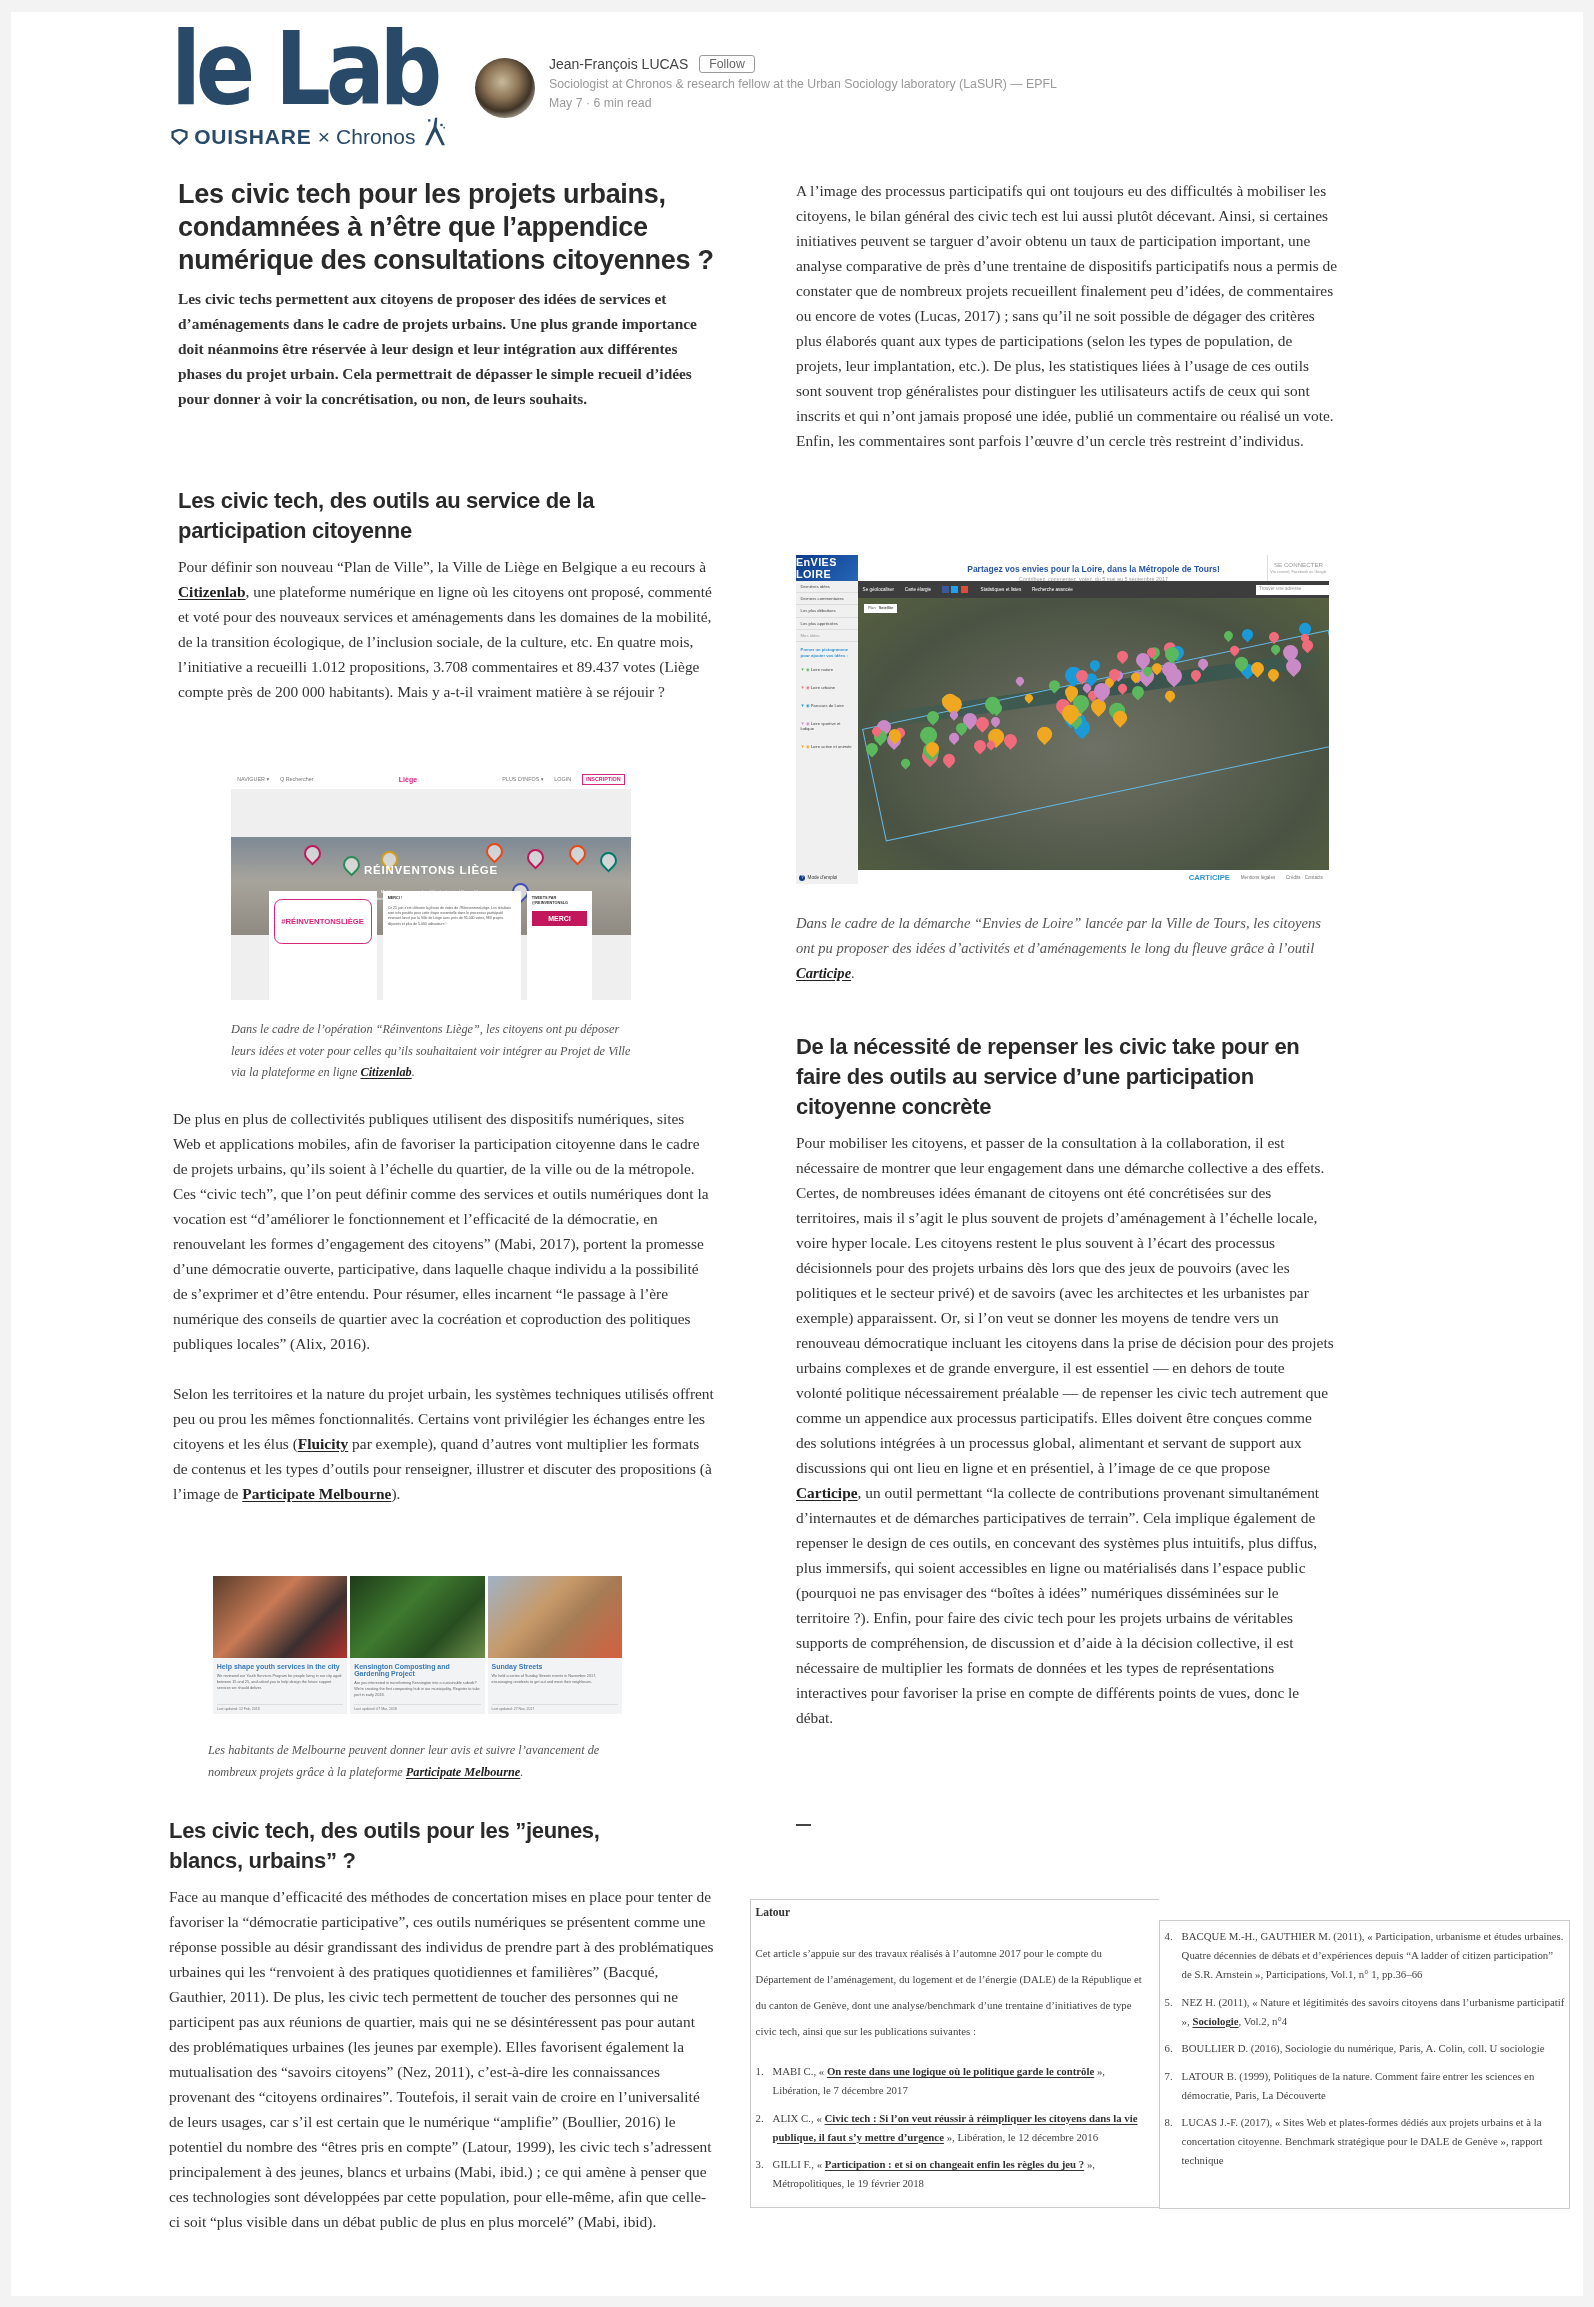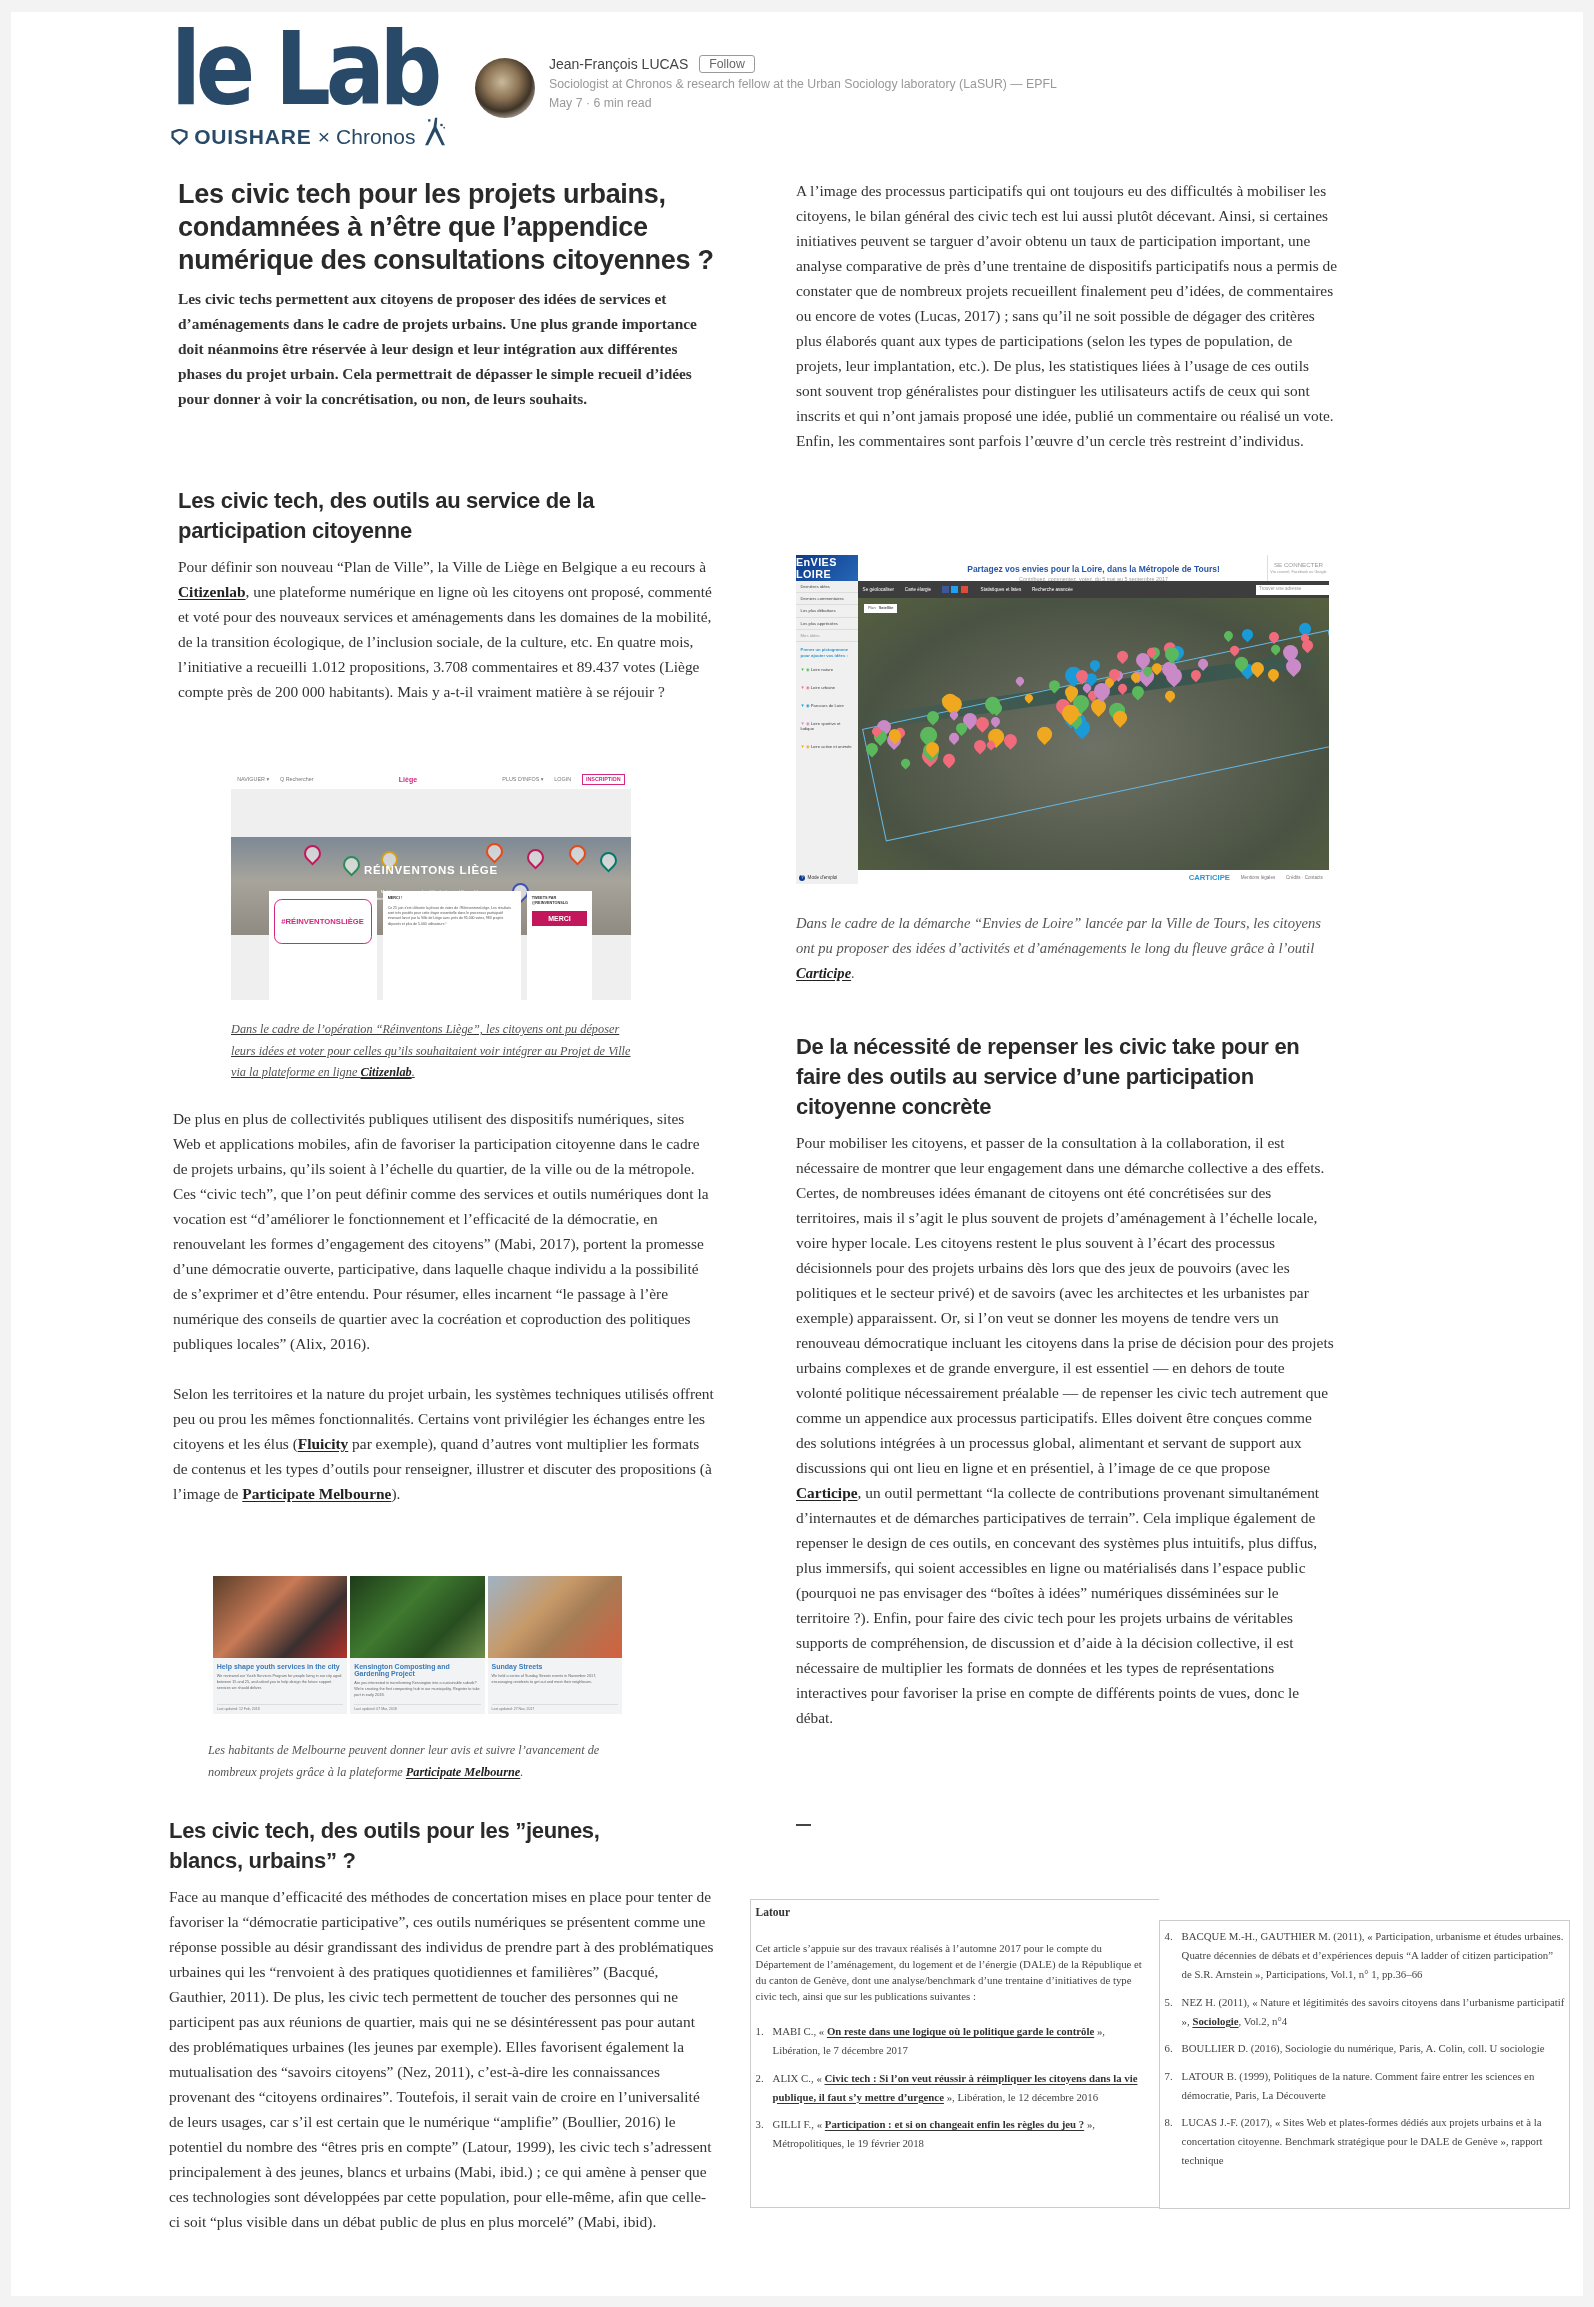--- a/index.html
+++ b/index.html
@@ -81,21 +81,21 @@
   .mk { position: absolute; width: 10.8px; height: 10.8px; border-radius: 50% 50% 50% 0; transform: rotate(-45deg); }
   .loire-foot { position: absolute; left: 62px; right: 0; bottom: 0; height: 14px; background: #fff; font-size: 4.6px; color: #777; display: flex; align-items: center; justify-content: flex-end; gap: 10.8px; padding-right: 6.2px; }
   .loire-foot .brand { color: #2e95d2; font-weight: bold; font-size: 7.7px; }
   .loire-mode { position: absolute; left: 3.1px; bottom: 3.1px; font-size: 4.6px; color: #333; display: flex; align-items: center; gap: 2.3px; }
   .loire-mode .q { width: 6.2px; height: 6.2px; border-radius: 50%; background: #0c3a8c; color: #fff; font-size: 4.6px; text-align: center; line-height: 6.2px; }
 
   
   .src-left { position: absolute; left: 750px; top: 1899px; width: 409px; height: 309px; border: 0.8px solid #ccc; border-right: none; padding: 6.2px 4.6px; font-family: "Liberation Serif", serif; }
   .src-right { position: absolute; left: 1159px; top: 1920px; width: 411px; height: 289px; border: 0.8px solid #ccc; padding: 6.2px 4.6px; font-family: "Liberation Serif", serif; }
   .src-title { font-weight: bold; font-size: 11.5px; color: #333; margin-bottom: 21.5px; }
-  .src-intro { font-size: 10.8px; line-height: 16px; color: #444; margin-bottom: 18.5px; }
+  .src-intro { font-size: 10.8px; line-height: 26px; color: #444; margin-bottom: 18.5px; }
   .src-list { list-style: none; }
   .src-list li { display: flex; font-size: 10.8px; line-height: 19px; color: #444; margin-bottom: 8.5px; }
   .src-list li .n { width: 17px; flex: none; }
   .src-list li a { color: #333; font-weight: bold; text-decoration: underline; text-underline-offset: 1.5px; }
   .divider-dash { position: absolute; left: 796px; top: 1824px; width: 15.4px; height: 1.5px; background: #444; }
 </style>
 </head>
 <body>
 
 <div class="card"></div>
@@ -174,21 +174,21 @@
     </div>
     <div class="lb-card" style="width:65px;">
       <div class="lb-text">
           <b>TWEETS PAR @REINVENTONSLG</b>
         <div class="merci">MERCI</div>
       </div>
     </div>
   </div>
 </div>
 
-<div class="col" style="left:231px; top:1019px; width:404px;text-decoration:underline;">
+<div class="col" style="left:231px; top:1019px; width:404px;">
   <p class="cap"><span>Dans le cadre de l’opération “Réinventons Liège”, les citoyens ont pu déposer leurs idées et voter pour celles qu’ils souhaitaient voir intégrer au Projet de Ville via la plateforme en ligne </span><a class="lnk" href="#">Citizenlab</a><span>.</span></p>
 </div>
 
 <div class="col" style="left:173px; top:1098px; width:542px;margin-top:8px;">
   <p class="p">De plus en plus de collectivités publiques utilisent des dispositifs numériques, sites Web et applications mobiles, afin de favoriser la participation citoyenne dans le cadre de projets urbains, qu’ils soient à l’échelle du quartier, de la ville ou de la métropole. Ces “civic tech”, que l’on peut définir comme des services et outils numériques dont la vocation est “d’améliorer le fonctionnement et l’efficacité de la démocratie, en renouvelant les formes d’engagement des citoyens” (Mabi, 2017), portent la promesse d’une démocratie ouverte, participative, dans laquelle chaque individu a la possibilité de s’exprimer et d’être entendu. Pour résumer, elles incarnent “le passage à l’ère numérique des conseils de quartier avec la cocréation et coproduction des politiques publiques locales” (Alix, 2016).</p>
   <p class="p" style="margin-top:25px;"><span>Selon les territoires et la nature du projet urbain, les systèmes techniques utilisés offrent peu ou prou les mêmes fonctionnalités. Certains vont privilégier les échanges entre les citoyens et les élus (</span><a class="lnk" href="#">Fluicity</a><span> par exemple), quand d’autres vont multiplier les formats de contenus et les types d’outils pour renseigner, illustrer et discuter des propositions (à l’image de </span><a class="lnk" href="#">Participate Melbourne</a><span>).</span></p>
 </div>
 
 <div class="melb">
   <div class="melb-card">

